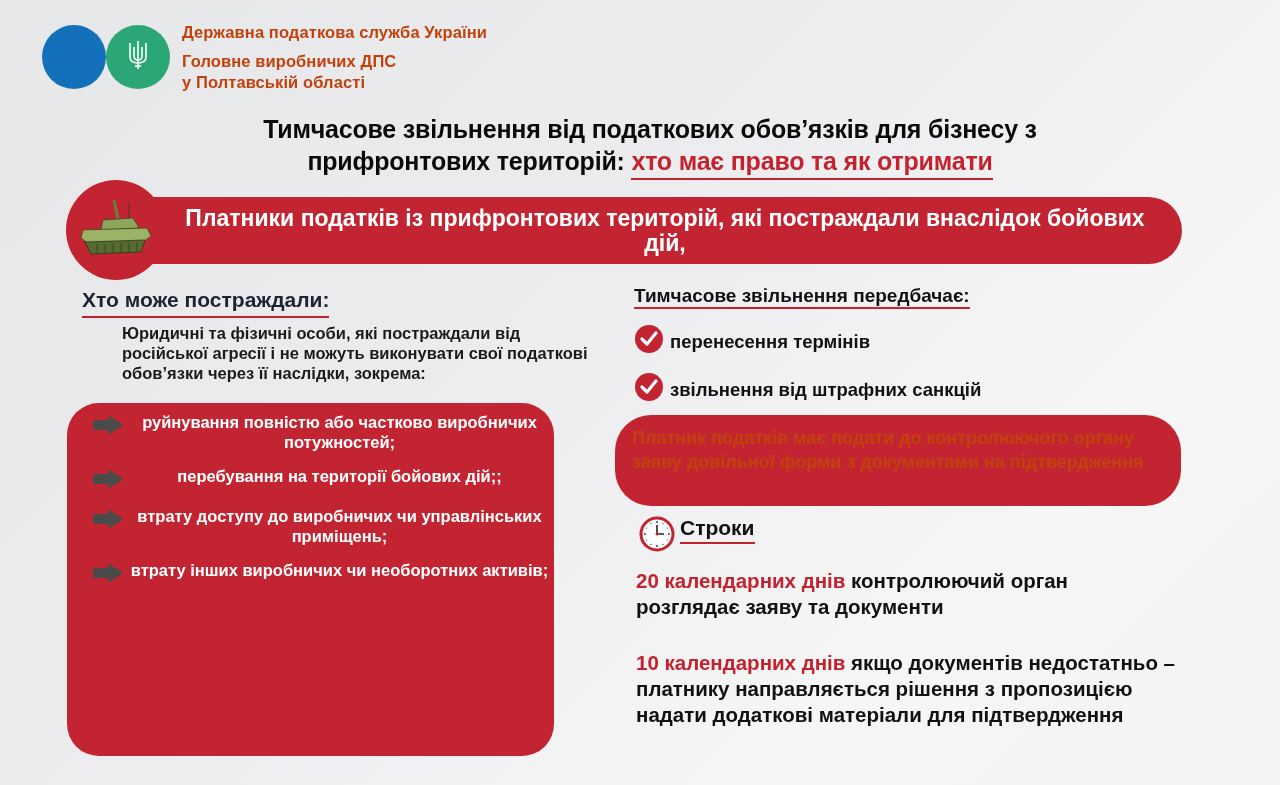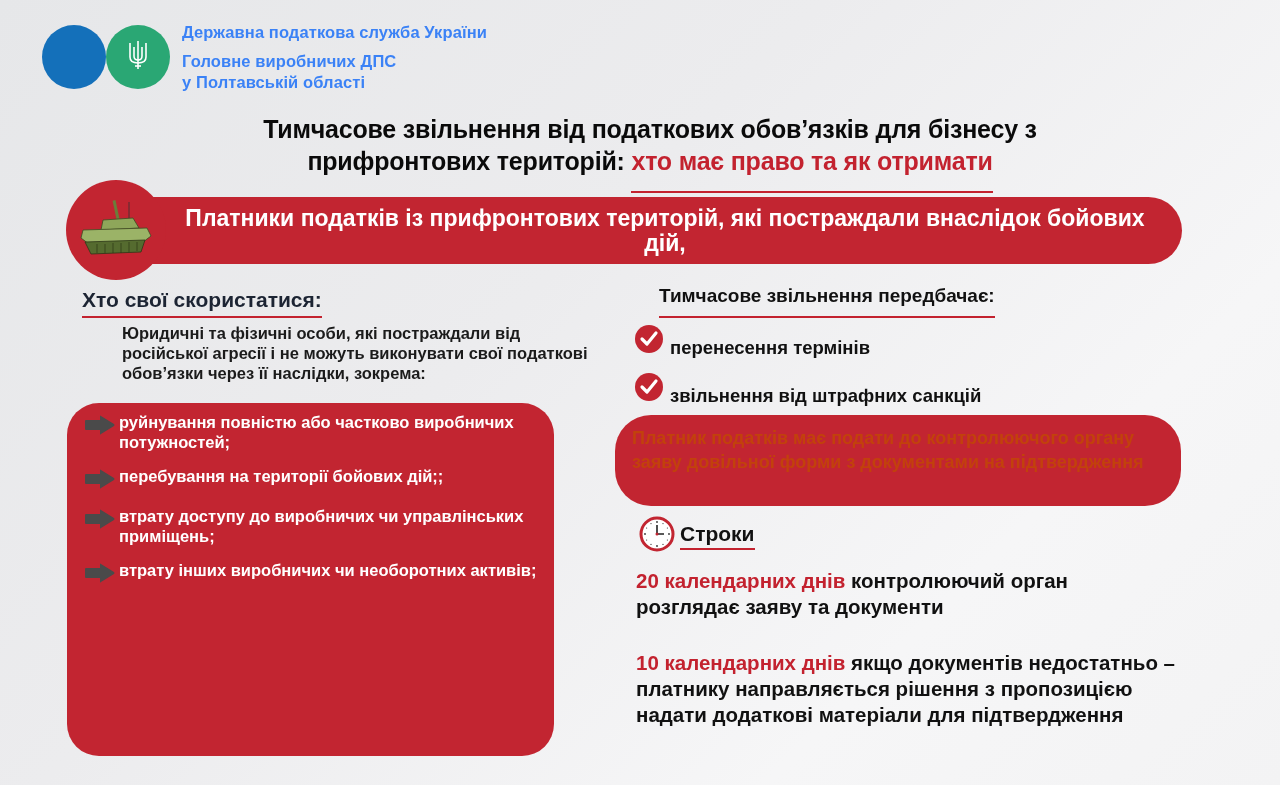--- a/index.html
+++ b/index.html
@@ -6,50 +6,50 @@
   body {
     width: 1280px; height: 785px; overflow: hidden; position: relative;
     background: linear-gradient(135deg, #e6e7e9 0%, #ececee 40%, #f6f6f7 75%, #f3f3f4 100%);
     font-family: "Liberation Sans", "DejaVu Sans", sans-serif;
     color: #111;
   }
   .abs { position: absolute; }
   
   .logo-blue { left: 42px; top: 25px; width: 64px; height: 64px; border-radius: 50%; background: #1470ba; }
   .logo-green { left: 106px; top: 25px; width: 64px; height: 64px; border-radius: 50%; background: #2aa774; display:flex; align-items:center; justify-content:center; }
-  .org { left: 182px; font-weight: bold; color: #3b82f6; font-size: 16.5px; letter-spacing: 0.1px; }
+  .org { left: 182px; font-weight: bold; color: #c2410c; font-size: 16.5px; letter-spacing: 0.1px; }
   .org1 { top: 23px; }
   .org2 { top: 52px; }
   .org3 { top: 73px; }
 
   .title { left: 150px; top: 113px; width: 1000px; text-align: center; font-weight: bold; font-size: 25px; line-height: 32px; color: #0a0a0a; letter-spacing: -0.2px; }
-  .title .hl { color: #c3222f; border-bottom: 2px solid #c3222f; padding-bottom: 16px; }
+  .title .hl { color: #c3222f; border-bottom: 2px solid #c3222f; padding-bottom: 3px; }
 
   
   .banner { left: 100px; top: 197px; width: 1082px; height: 67px; background: #c22531; border-radius: 34px; }
   .tank-circle { left: 66px; top: 180px; width: 100px; height: 100px; border-radius: 50%; background: #c22531; display:flex; align-items:center; justify-content:center; }
   .banner-text { left: 165px; top: 206px; width: 1000px; text-align: center; color: #fff; font-weight: bold; font-size: 23px; line-height: 25px; }
 
   
   .who-title { left: 82px; top: 288px; font-size: 21px; font-weight: bold; color: #1c2433; padding-bottom: 4px; border-bottom: 2px solid #c3222f; }
   .who-desc { left: 82px; top: 323px; width: 480px; font-size: 16.5px; font-weight: bold; line-height: 20px; color: #1b1b1b; margin-left: 40px; }
   .red-box { left: 67px; top: 403px; width: 487px; height: 353px; background: #c22531; border-radius: 32px; }
-  .list { left: 84px; top: 412px; width: 460px; }
+  .list { left: 92px; top: 412px; width: 460px; text-align: center; }
   .li { position: relative; padding-left: 35px; color: #fff; font-weight: bold; font-size: 16.5px; line-height: 20px; margin-bottom: 14px; }
   .li .arrow { position: absolute; left: 0; top: 3px; }
 
   
-  .prov-title { left: 634px; top: 285px; font-size: 19px; font-weight: bold; color: #111; padding-bottom: 9px; border-bottom: 2px solid #c3222f; margin-left: 25px; }
-  .check-row { left: 634px; display: flex; align-items: flex-end; font-size: 18.5px; font-weight: bold; color: #111; }
+  .prov-title { left: 634px; top: 285px; font-size: 19px; font-weight: bold; color: #111; padding-bottom: 0; border-bottom: 2px solid #c3222f; }
+  .check-row { left: 634px; display: flex; align-items: center; font-size: 18.5px; font-weight: bold; color: #111; }
   .check-row .chk { margin-right: 6px; }
   .cr1 { top: 324px; }
   .cr2 { top: 372px; }
   .red-pill { left: 615px; top: 415px; width: 566px; height: 91px; background: #c22531; border-radius: 36px; }
   .pill-text { left: 632px; top: 426px; width: 540px; color: #c2410c; font-weight: bold; font-size: 18px; line-height: 24px; }
-  .terms { left: 639px; top: 516px; display: flex; align-items: center; }
+  .terms { left: 639px; top: 516px; display: flex; align-items: flex-start; }
   .terms-label { font-size: 21px; font-weight: bold; color: #111; border-bottom: 2px solid #c3222f; padding-bottom: 2px; margin-left: 5px; }
   .para { left: 636px; width: 540px; font-size: 20.5px; font-weight: bold; line-height: 26px; color: #111; }
   .para .red { color: #c3222f; }
   .p1 { top: 568px; }
   .p2 { top: 650px; }
 </style>
 </head>
 <body>
 
 <div class="abs logo-blue"></div>
@@ -91,21 +91,21 @@
         <line x1="52" y1="44" x2="52" y2="54"></line>
           <line x1="60" y1="44" x2="60" y2="53"></line>
       </g>
     </svg>
   </span>
 </div>
 <div class="abs banner-text">
   <div>Платники податків із прифронтових територій, які постраждали внаслідок бойових дій,</div>
 </div>
 
-<div class="abs who-title">Хто свої скористатися:</div>
+<div class="abs who-title">Хто може постраждали:</div>
 <div class="abs who-desc">Юридичні та фізичні особи, які постраждали від російської агресії і не можуть виконувати свої податкові обов’язки через її наслідки, зокрема:</div>
 <div class="abs red-box"></div>
 <div class="abs list">
   <div class="li">
     <span class="arrow"><svg width="32" height="20" viewBox="0 0 32 20">
           <path d="M1 6 Q1 5 2 5 L16 5 L16 1 Q16 0 17 1 L30 9 Q31 10 30 11 L17 19 Q16 20 16 19 L16 15 L2 15 Q1 15 1 14 Z" fill="#4a4a4a"></path>
         </svg></span>
     <span>руйнування повністю або частково виробничих потужностей;</span>
   </div>
   <div class="li">

